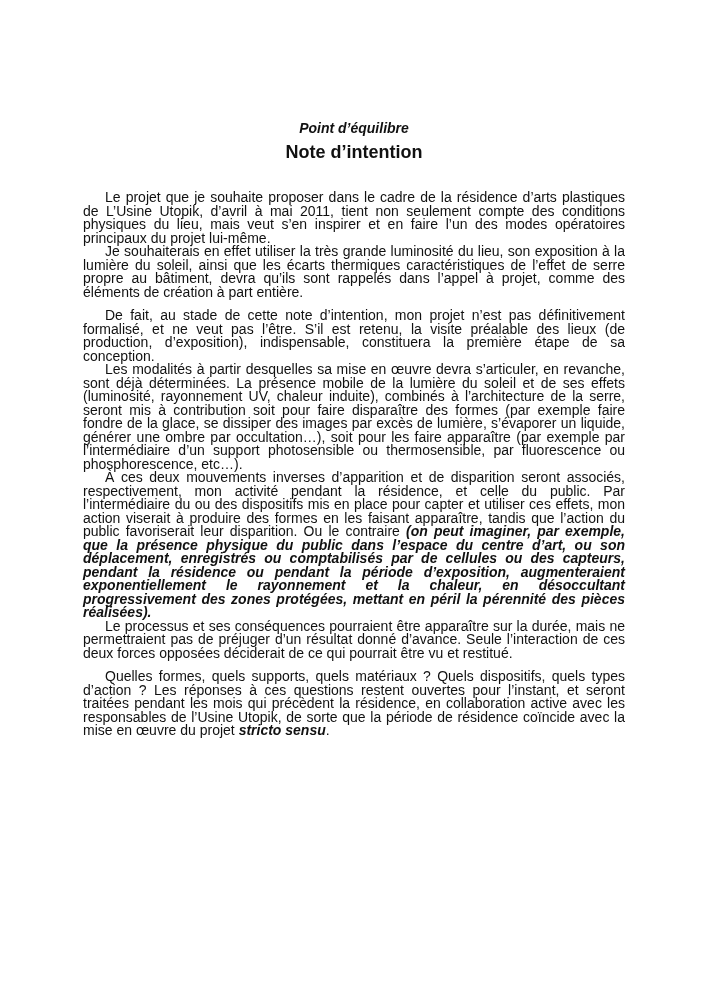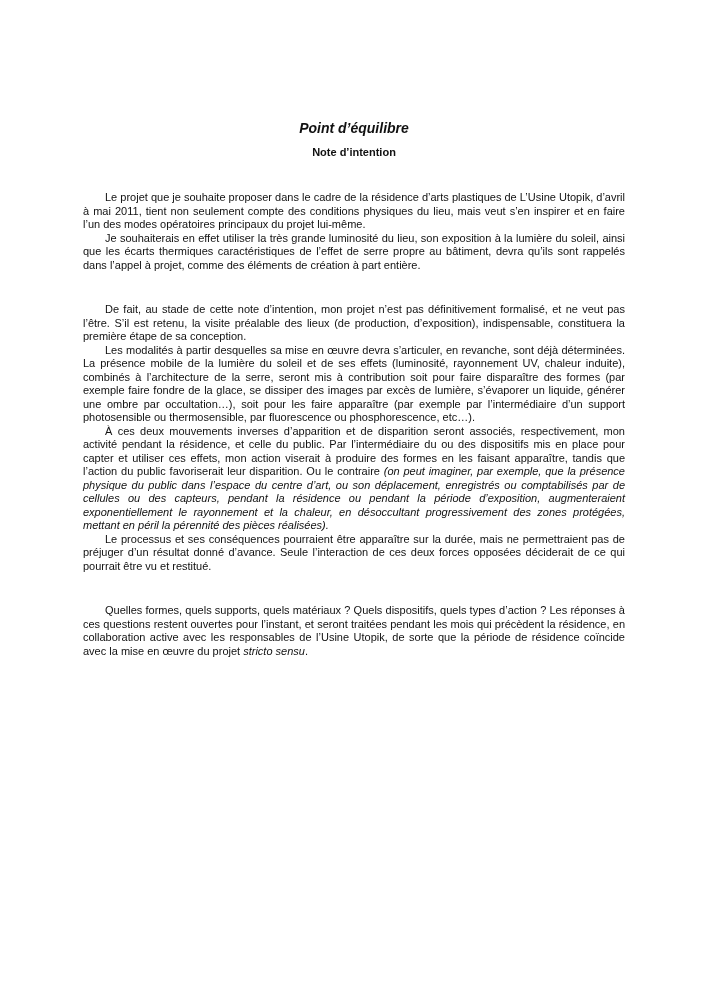--- a/index.html
+++ b/index.html
@@ -21,40 +21,41 @@
   .doc-title {
     text-align: center;
     font-size: 14px;
     line-height: 16px;
     font-weight: bold;
     font-style: italic;
     margin: 0;
   }
   .doc-subtitle {
     text-align: center;
-    font-size: 11px;
+    font-size: 18px;
     line-height: 15px;
     font-weight: bold;
     margin: 9px 0 0 0;
   }
   .doc-body {
     margin-top: 31px;
-    font-size: 11px;
+    font-size: 14px;
     line-height: 13.5px;
   }
   .block + .block {
-    margin-top: 31px;
+    margin-top: 10px;
   }
   .para {
     margin: 0;
     text-align: justify;
     text-indent: 22px;
   }
   .para em {
     font-style: italic;
+    font-weight: bold;
   }
 </style>
 </head>
 <body>
 
 <div class="page">
 
   <h1 class="doc-title">Point d’équilibre</h1>
 
   <h2 class="doc-subtitle">Note d’intention</h2>

